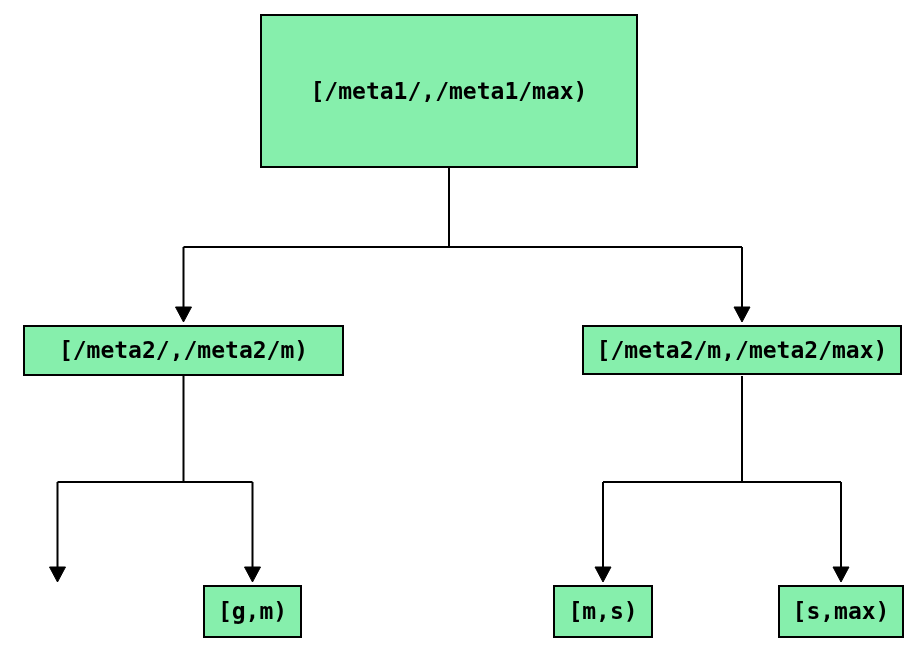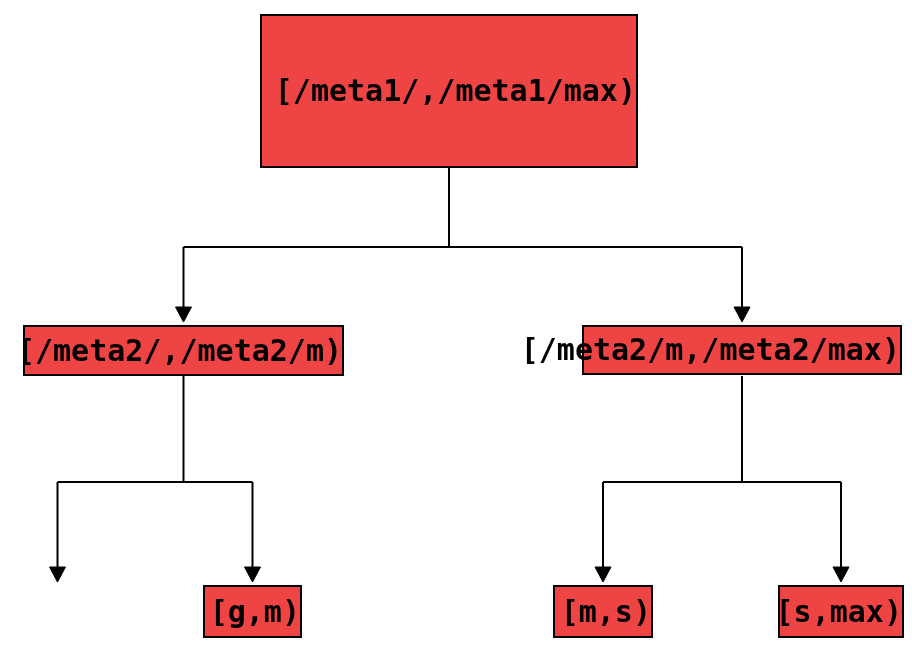--- a/index.html
+++ b/index.html
@@ -29,26 +29,26 @@
   }
   .edges polygon {
     fill: #000000;
     stroke: #000000;
     stroke-width: 1;
   }
   .node {
     position: absolute;
     box-sizing: border-box;
     border: 2px solid #000000;
-    background: #ef4444;
+    background: #86efac;
     color: #000000;
     display: flex;
     align-items: center;
-    justify-content: flex-end;
-    font-size: 30px;
+    justify-content: center;
+    font-size: 23px;
     font-weight: bold;
     white-space: pre;
     line-height: 1;
   }
   #node-root      { left: 260px; top: 14px;  width: 378px; height: 154px; }
   #node-meta2-low { left: 23px;  top: 325px; width: 321px; height: 51px; }
   #node-meta2-high{ left: 582px; top: 325px; width: 320px; height: 50px; }
   #node-leaf-ag   { left: 8px;   top: 585px; width: 99px;  height: 53px; }
   #node-leaf-gm   { left: 203px; top: 585px; width: 99px;  height: 53px; }
   #node-leaf-ms   { left: 553px; top: 585px; width: 100px; height: 53px; }

